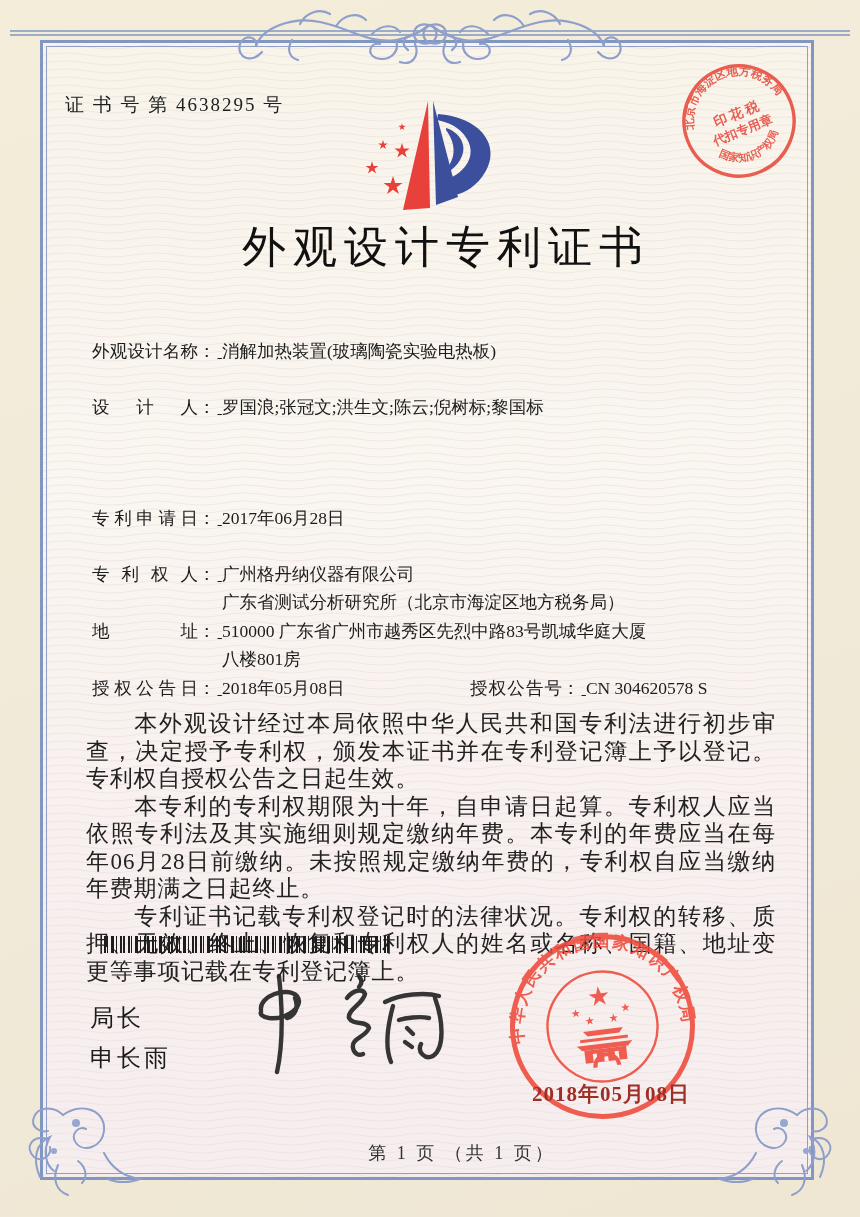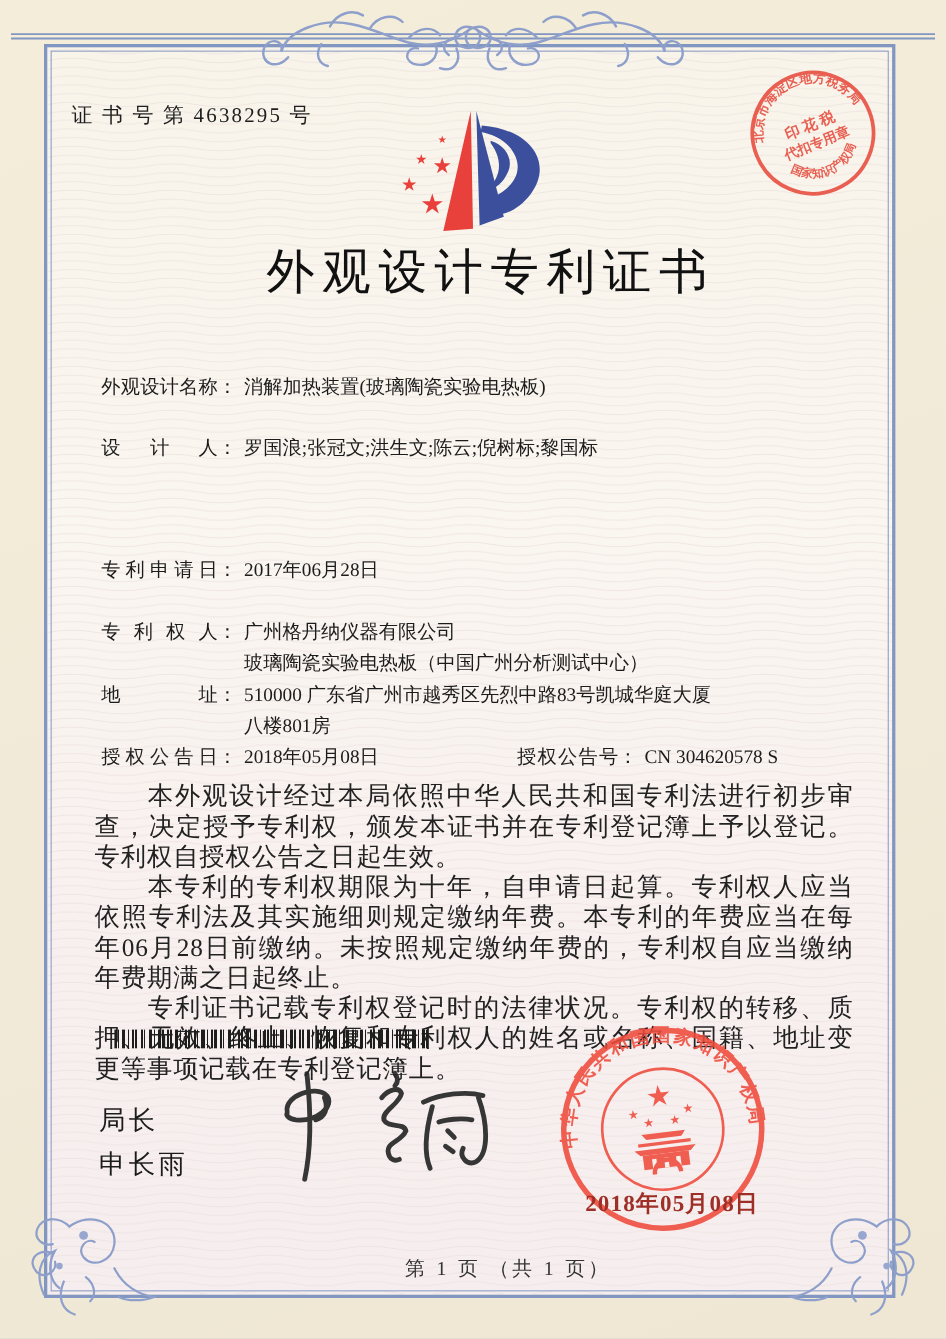--- a/index.html
+++ b/index.html
@@ -21,21 +21,21 @@
   }
   .wave-bg{position:absolute;left:0;top:0;width:100%;height:100%;opacity:.55;}
   .abs{position:absolute;}
   .cert-no{
     left:65px;top:92px;font-size:19px;letter-spacing:2px;color:#1e1e1e;
   }
   .main-title{
     left:16px;top:218px;width:100%;text-align:center;
     font-size:44px;font-weight:400;letter-spacing:7px;color:#111;
   }
-  .field{position:absolute;left:92px;font-size:17.5px;line-height:28px;color:#1c1c1c;}
+  .field{position:absolute;left:92px;font-size:17.5px;line-height:28px;color:#1c1c1c;text-decoration:underline;}
   .flabel{
     display:inline-block;width:106px;text-align:justify;text-align-last:justify;
     vertical-align:top;
   }
   .fcolon{display:inline-block;vertical-align:top;margin-right:2px;}
   .fvalue{display:inline-block;vertical-align:top;max-width:560px;}
   .paras{
     left:86px;top:710px;width:690px;font-size:23px;line-height:27.5px;
     letter-spacing:.8px;color:#222;text-align:justify;
   }
@@ -178,21 +178,21 @@
     <span class="fvalue">罗国浪;张冠文;洪生文;陈云;倪树标;黎国标</span>
   </div>
   <div class="field" style="top:504px">
     <span class="flabel">专利申请日</span><span class="fcolon">：</span>
     <span class="fvalue">2017年06月28日</span>
   </div>
   <div class="field" style="top:560px">
     <span class="flabel">专利权人</span><span class="fcolon">：</span>
     <span class="fvalue">
       <div>广州格丹纳仪器有限公司</div>
-      <div>玻璃陶瓷实验电热板（中国广州分析测试中心）</div>
+      <div>广东省测试分析研究所（北京市海淀区地方税务局）</div>
     </span>
   </div>
   <div class="field" style="top:617px">
     <span class="flabel">地址</span><span class="fcolon">：</span>
     <span class="fvalue">
       <div>510000 广东省广州市越秀区先烈中路83号凯城华庭大厦</div>
       <div>八楼801房</div>
     </span>
   </div>
   <div class="field" style="top:674px">

